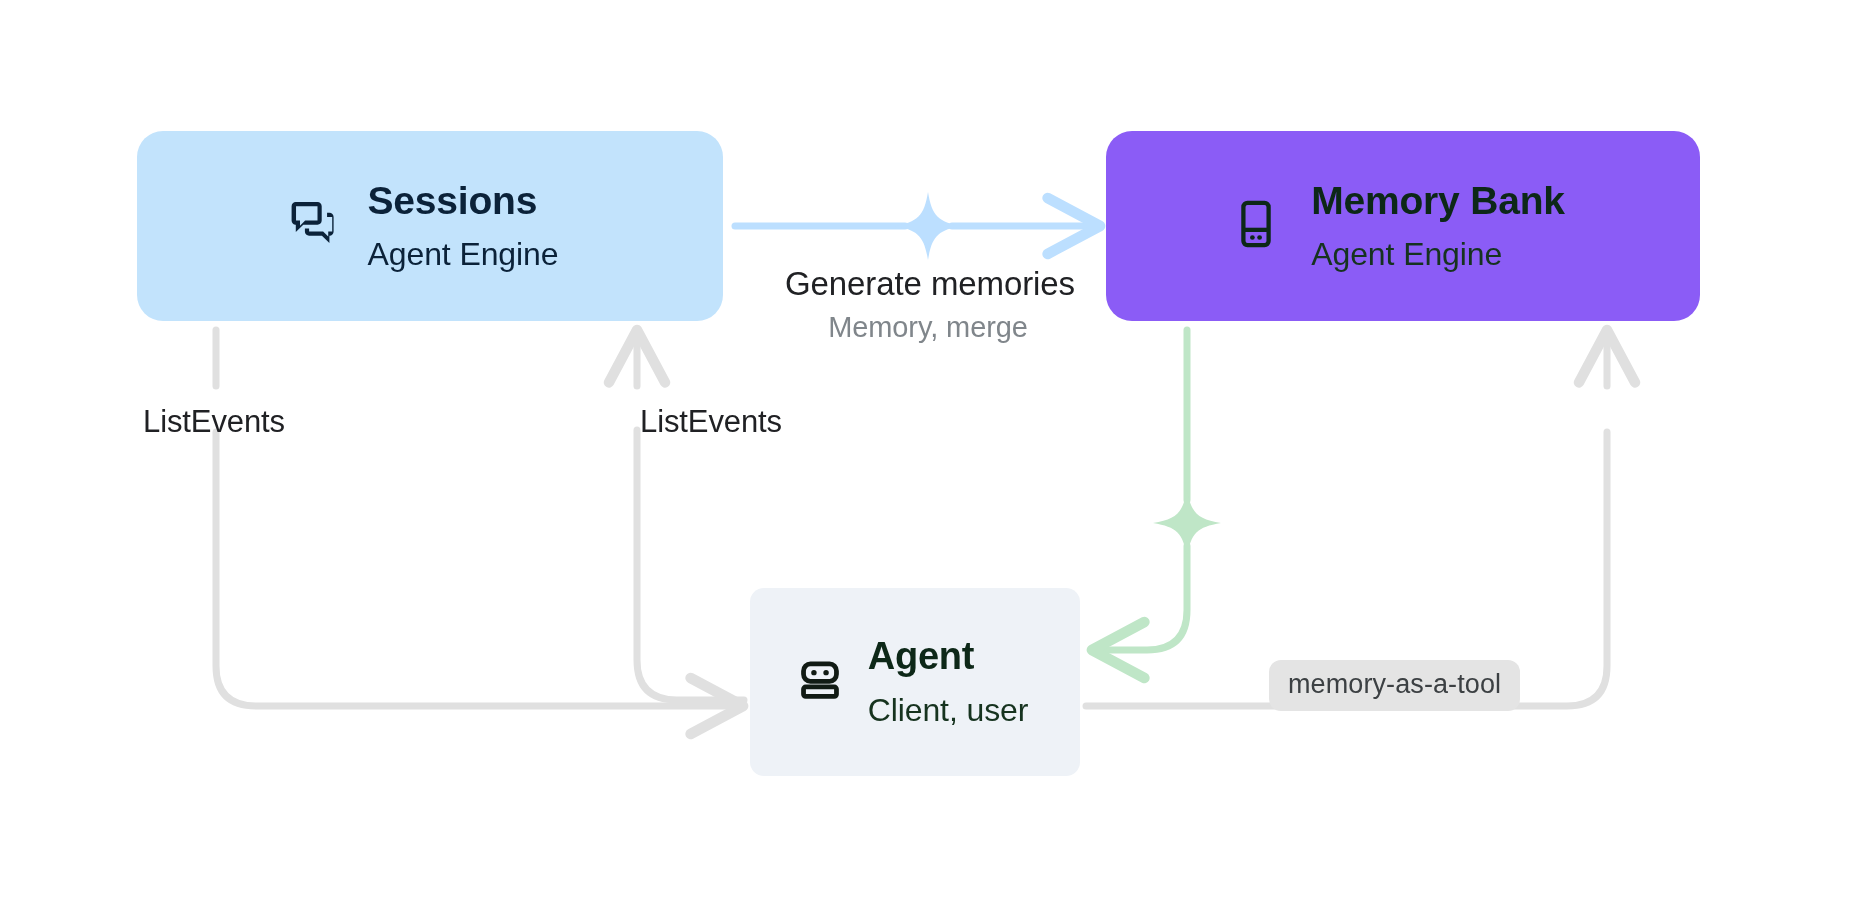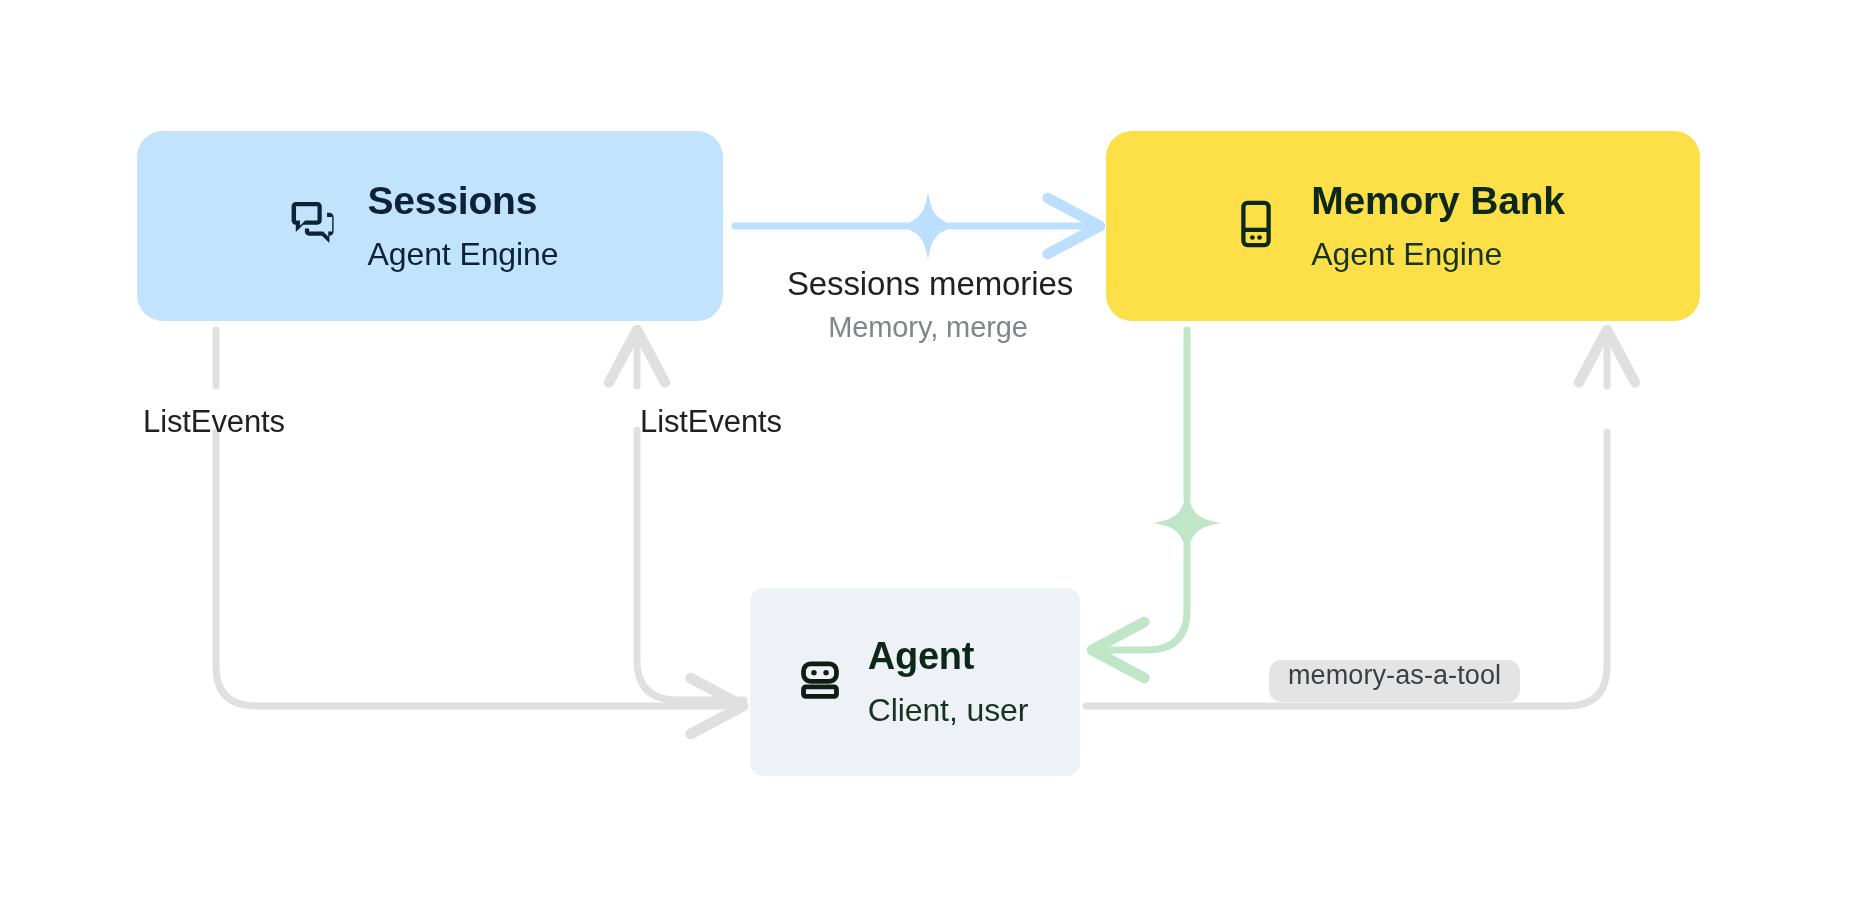--- a/index.html
+++ b/index.html
@@ -75,21 +75,21 @@
   }
   #node-sessions .node-title,
   #node-sessions .node-sub { color: #0b2239; }
   #node-sessions .node-inner { transform: translateX(-8px); }
 
   #node-memorybank {
     left: 1106px;
     top: 131px;
     width: 594px;
     height: 190px;
-    background: #fde047;
+    background: #8b5cf6;
   }
   #node-memorybank .node-inner { gap: 28px; transform: translateX(-6px); }
 
   #node-agent {
     left: 750px;
     top: 588px;
     width: 330px;
     height: 188px;
     background: #eef2f7;
     border-radius: 14px;
@@ -136,21 +136,21 @@
   #label-retrieve {
     left: 1240px;
     top: 512px;
   }
 
   
   #label-tool {
     position: absolute;
     left: 1269px;
     top: 660px;
-    padding: 0 19px 11px 19px;
+    padding: 9px 19px 11px 19px;
     background: #e4e4e4;
     border-radius: 12px;
     color: #3c4043;
     font-size: 27px;
     letter-spacing: 0.1px;
     white-space: nowrap;
   }
 </style>
 </head>
 <body>
@@ -249,21 +249,21 @@
           <rect x="4.4" y="15.2" width="15.2" height="4.4" rx="1" fill="none" stroke="#111b14" stroke-width="2.2"></rect>
         </svg>
       </span>
       <span class="node-text">
         <span class="node-title">Agent</span>
         <span class="node-sub">Client, user</span>
       </span>
     </div>
   </div>
 
-  <span class="edge-label" id="label-generate">Sessions memories</span>
+  <span class="edge-label" id="label-generate">Generate memories</span>
 
   <span class="edge-label sub" id="label-extract">Memory, merge</span>
 
   <span class="edge-label" id="label-appendevent">ListEvents</span>
 
   <span class="edge-label" id="label-listevents">ListEvents</span>
 
 
 
   <span id="label-tool">memory-as-a-tool</span>

